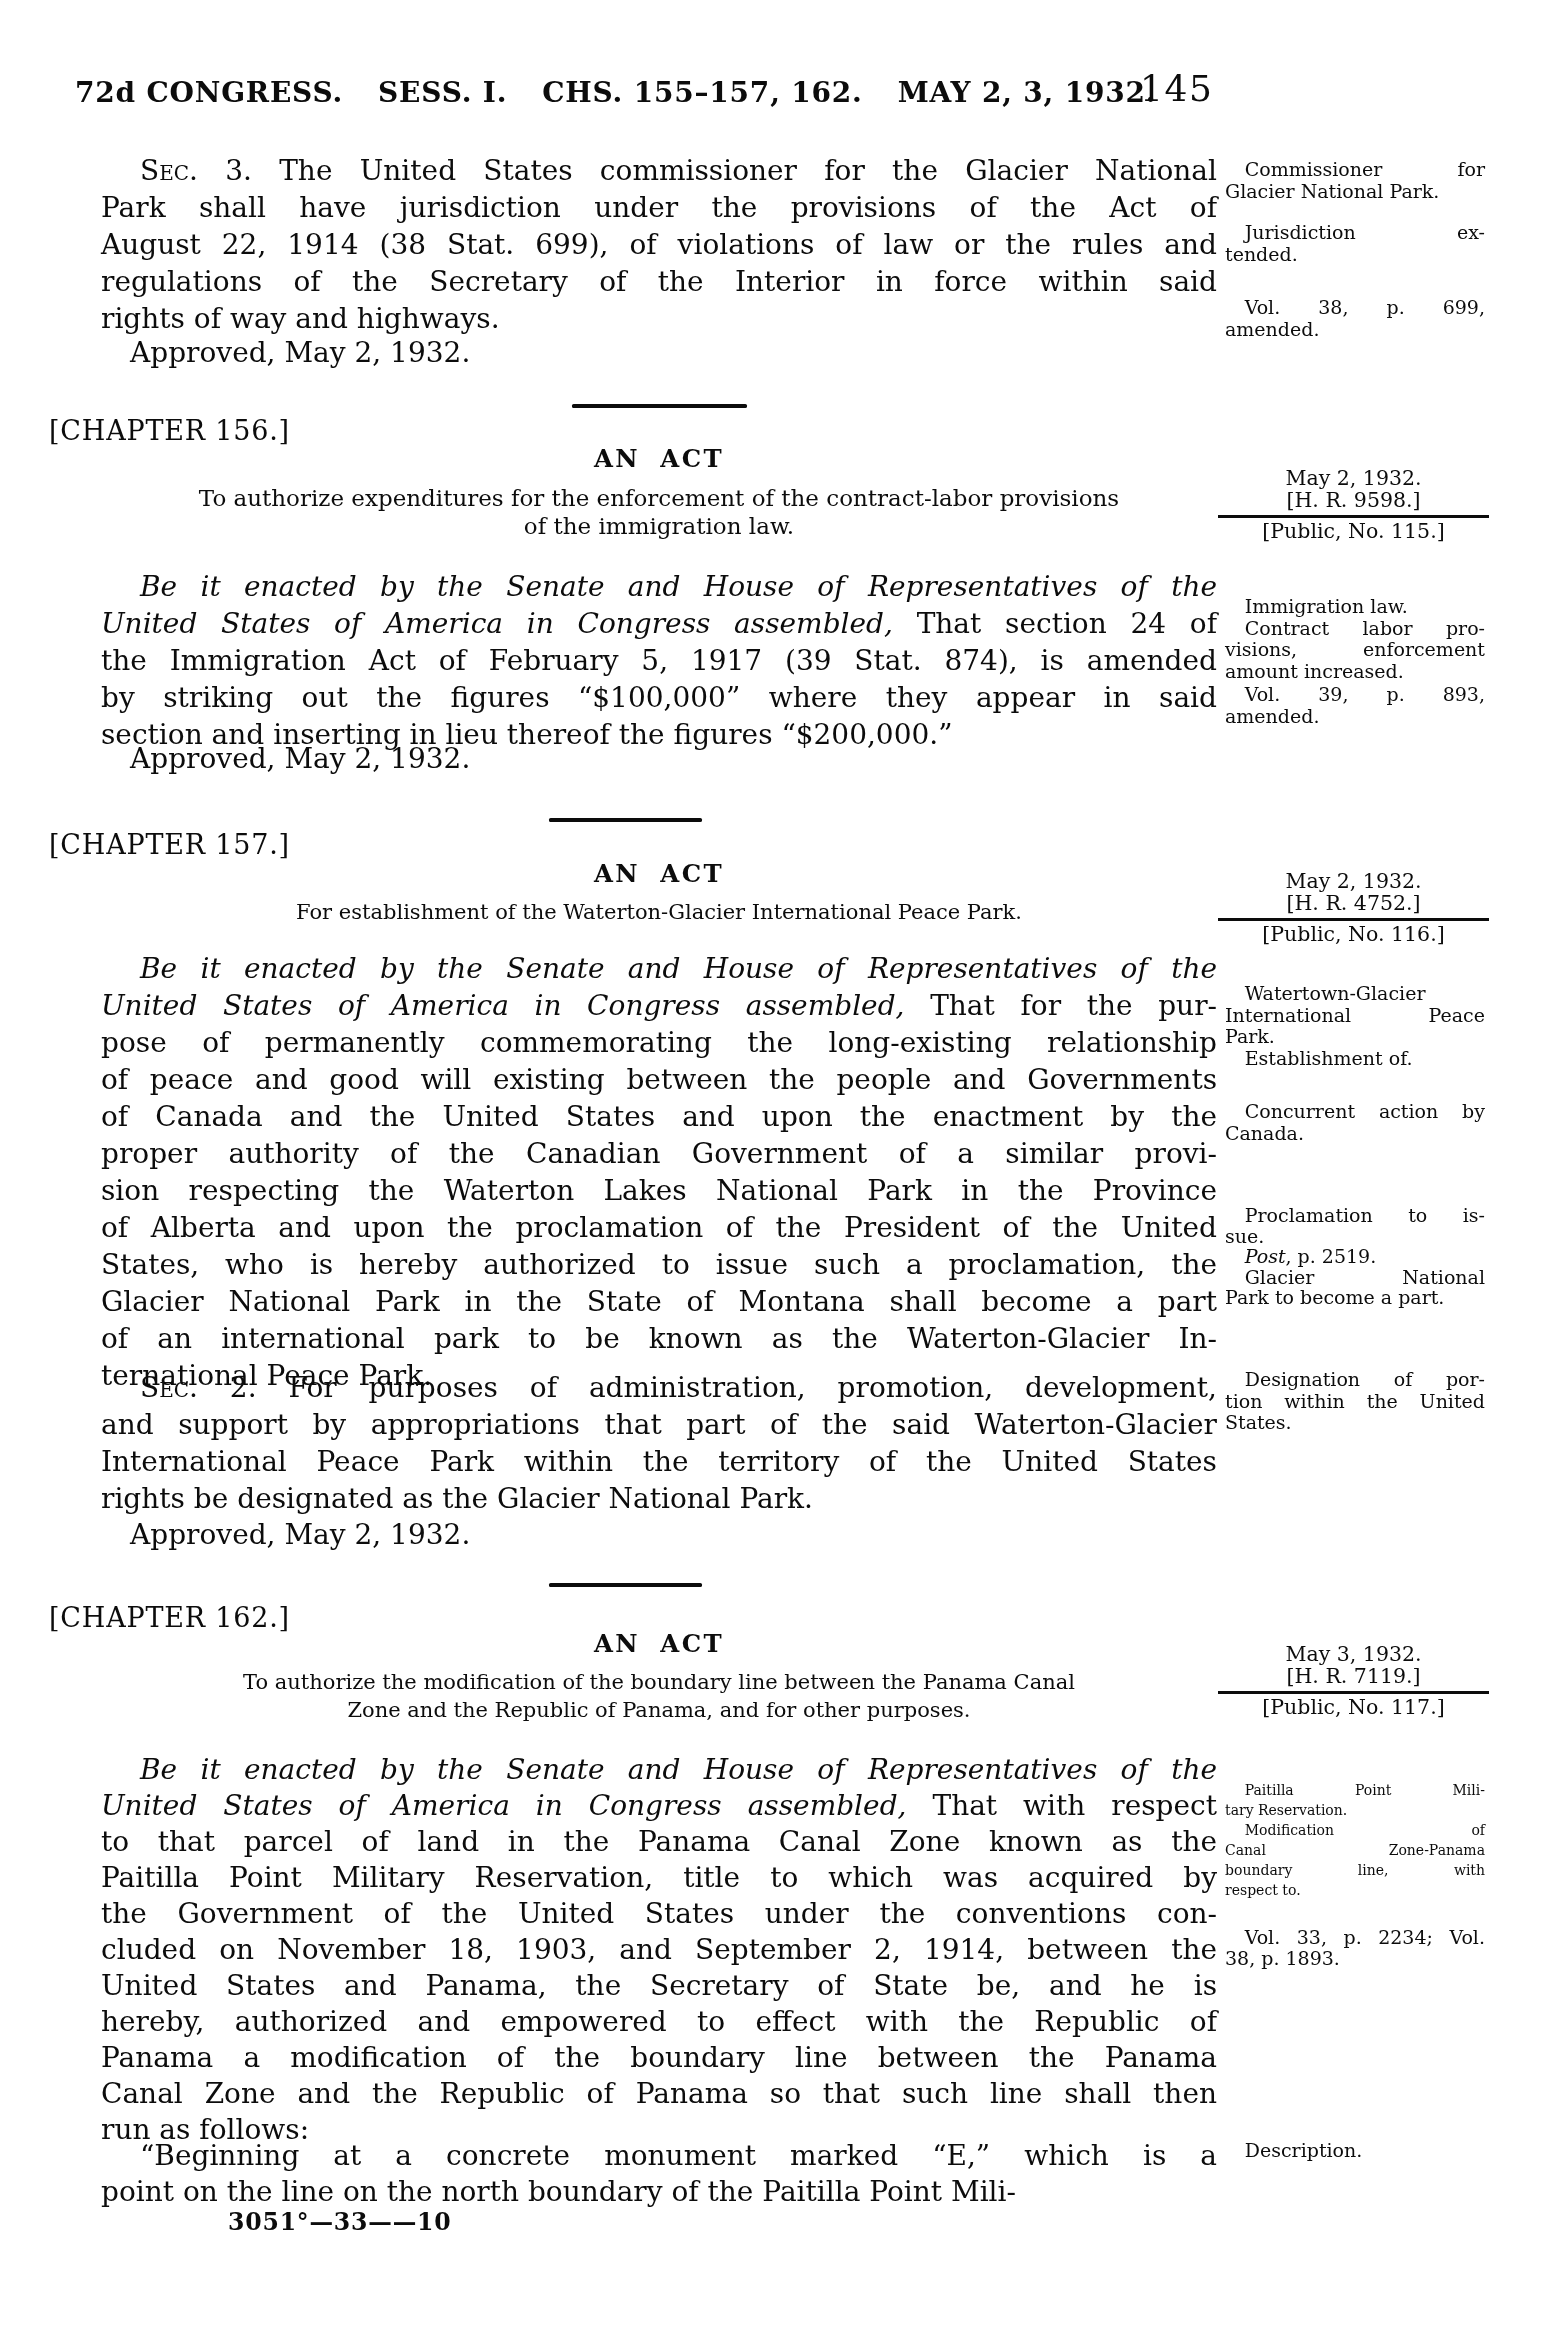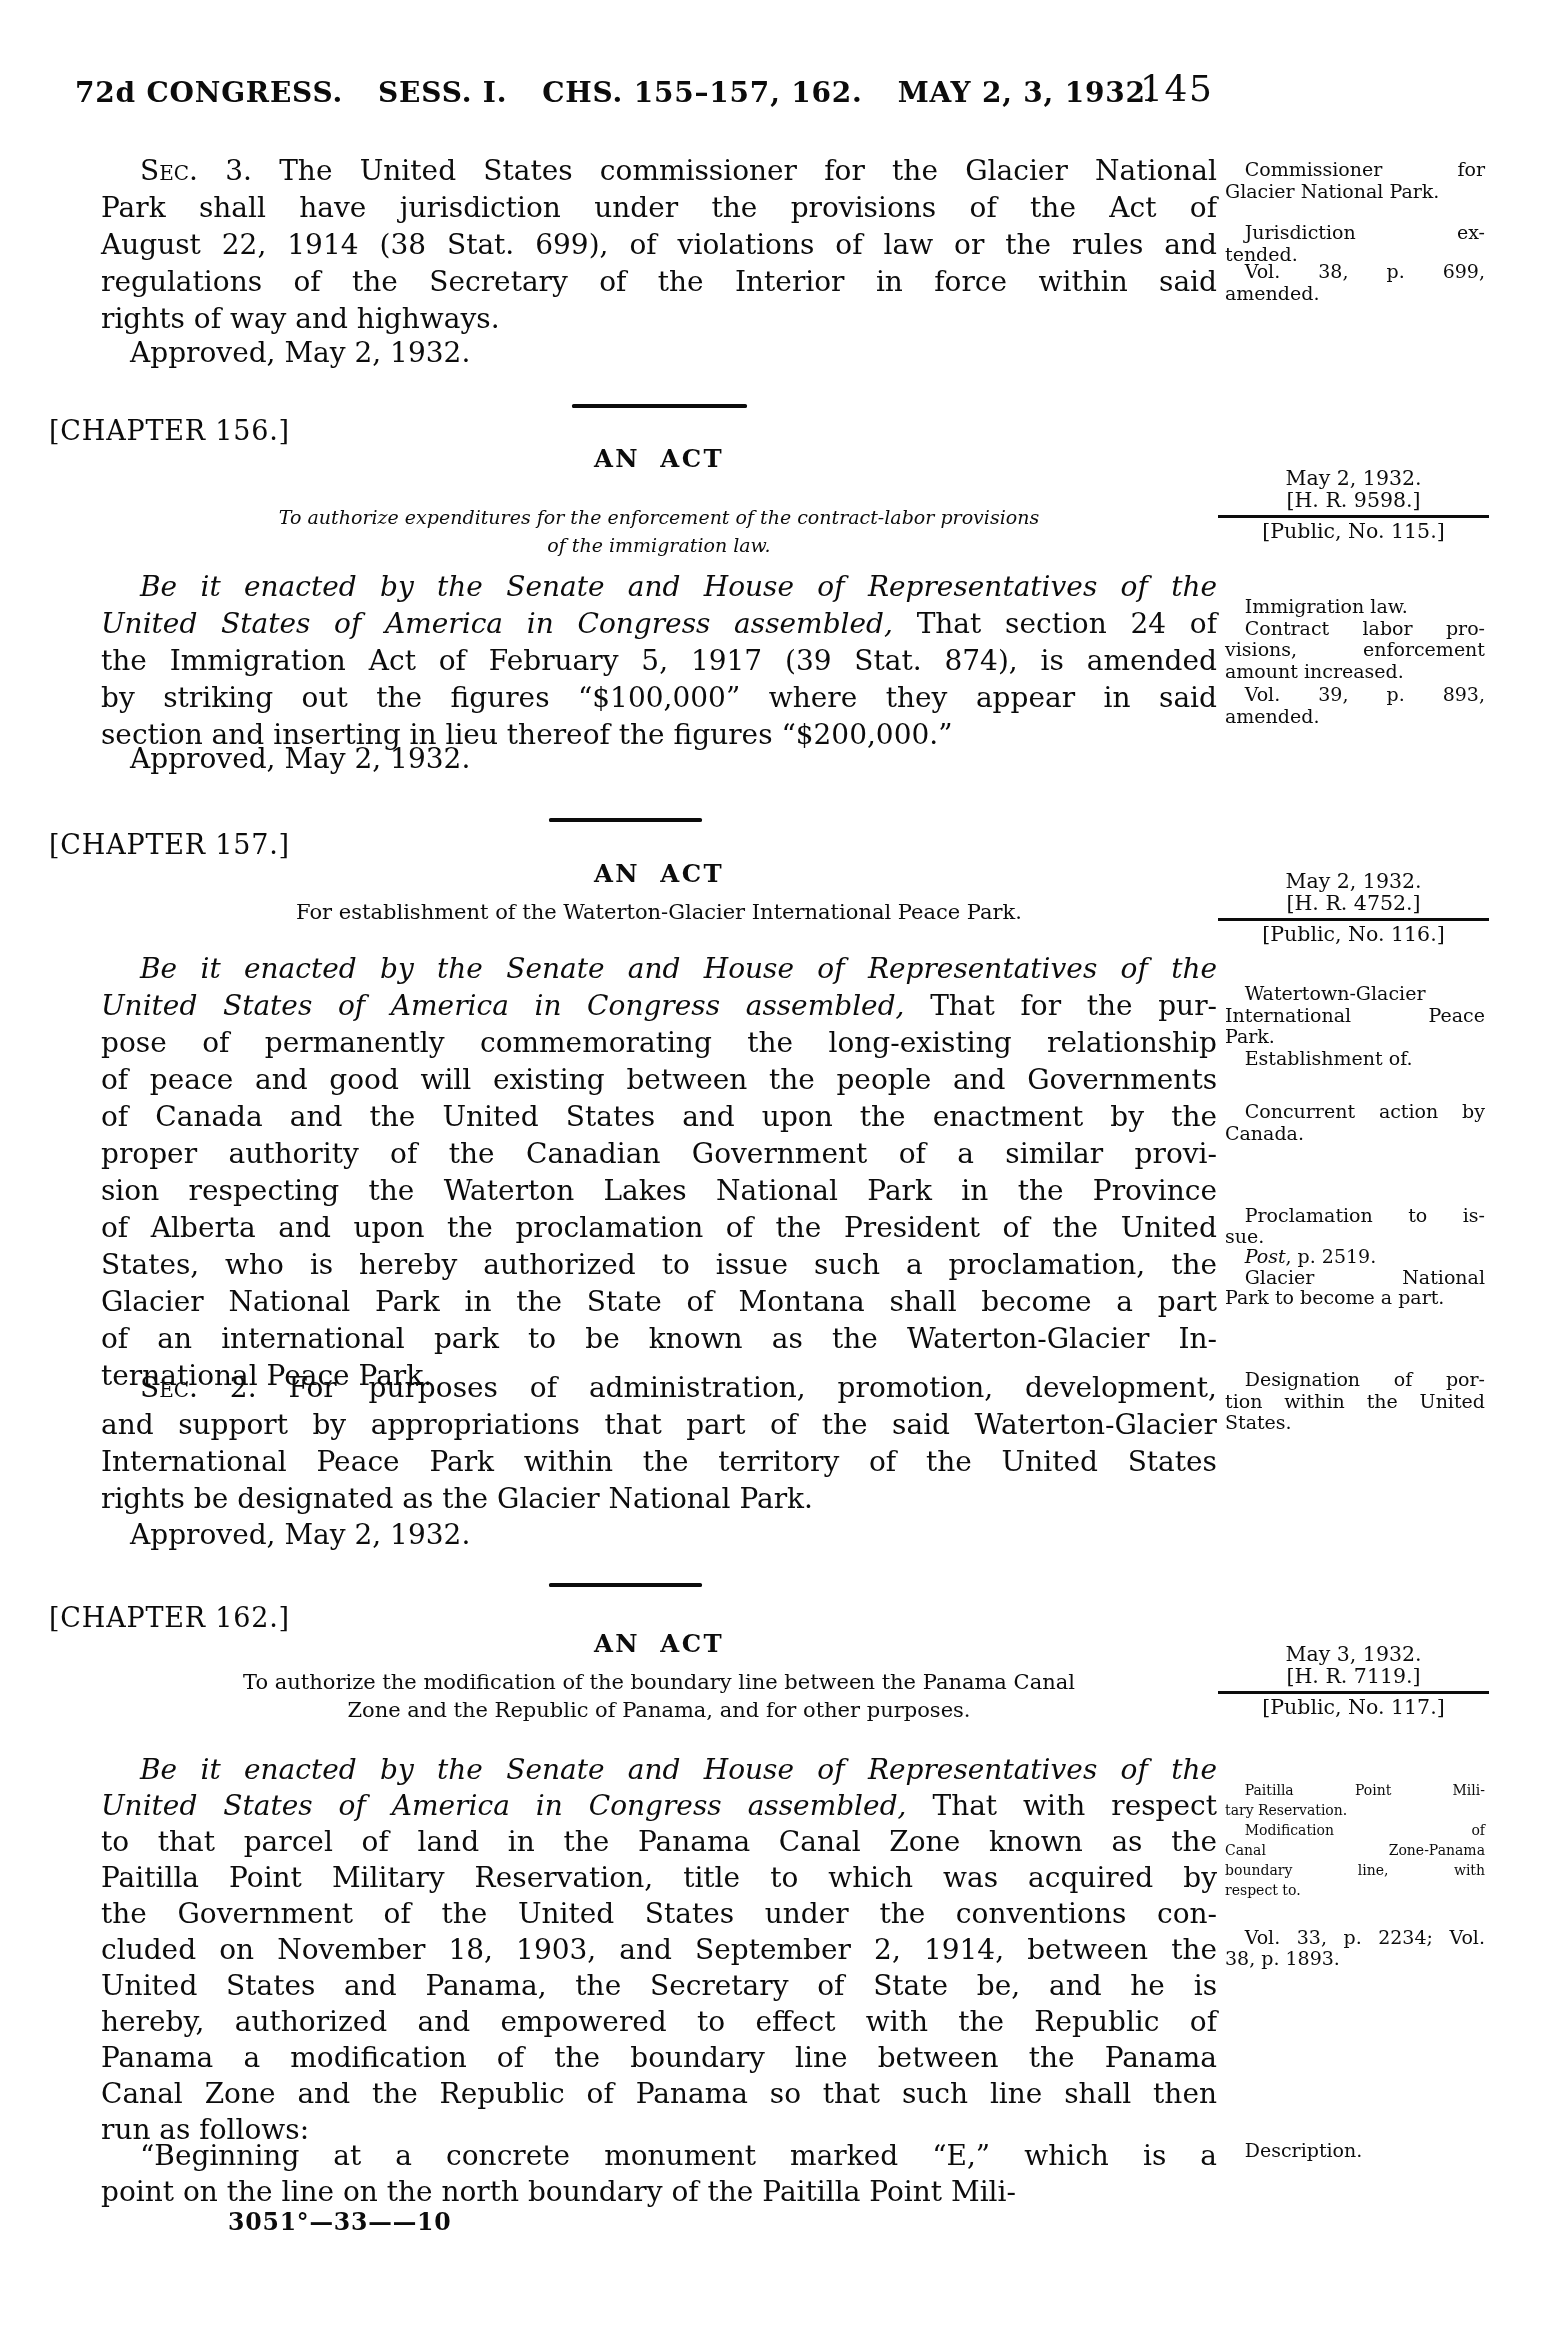--- a/index.html
+++ b/index.html
@@ -43,30 +43,30 @@
       </div>
       <div class="blk note" style="left: 1225px; top: 159px; width: 260px; font-size: 19px; line-height: 21.6px;">
         <div class="line" style="padding-left: 19.7px;"><span>Commissioner for</span></div>
         <div class="line noj"><span>Glacier National Park.</span></div>
       </div>
       <div class="blk note" style="left: 1225px; top: 222px; width: 260px; font-size: 19px; line-height: 21.6px;">
         <div class="line" style="padding-left: 19.7px;"><span>Jurisdiction ex-</span></div>
         <div class="line noj"><span>tended.</span></div>
       </div>
       <div class="blk note" style="left: 1225px; top: 261px; width: 260px; font-size: 19px; line-height: 21.6px;">
-        <div class="line" style="padding-left: 19.7px;"><span>Vol. 38, p. 699,</span></div>
+        <div class="line" style="padding-left: 19.7px; margin-top: 36px;"><span>Vol. 38, p. 699,</span></div>
         <div class="line noj"><span>amended.</span></div>
       </div>
       <div class="blk para" style="left: 101px; top: 334px; width: 1116px; font-size: 28px; line-height: 37px;">
         <div class="line noj" style="padding-left: 29px;"><span>Approved, May 2, 1932.</span></div>
       </div>
       <div class="blk rule" style="left: 572px; top: 404px; width: 175px; height: 3.9px;"></div>
       <div class="blk label" style="left: 49px; top: 415px; font-size: 27px;">[CHAPTER 156.]</div>
       <div class="blk anact" style="left: 101px; top: 444px; width: 1116px; font-size: 24.4px;">AN ACT</div>
-      <div class="blk acttitle" style="left: 101px; top: 504px; width: 1116px; font-size: 19px; line-height: 27.5px; font-style: italic;">
+      <div class="blk acttitle" style="left: 101px; top: 485px; width: 1116px; font-size: 23px; line-height: 27.5px;">
         <div>To authorize expenditures for the enforcement of the contract-labor provisions</div>
         <div>of the immigration law.</div>
       </div>
       <div class="blk dateblock" style="left: 1218px; top: 467px; width: 271px; font-size: 20.5px; line-height: 22px;">
         <div>May 2, 1932.</div>
         <div>[H. R. 9598.]</div>
         <div class="db-rule"></div>
         <div>[Public, No. 115.]</div>
       </div>
       <div class="blk para" style="left: 101px; top: 568px; width: 1116px; font-size: 28px; line-height: 37px;">

